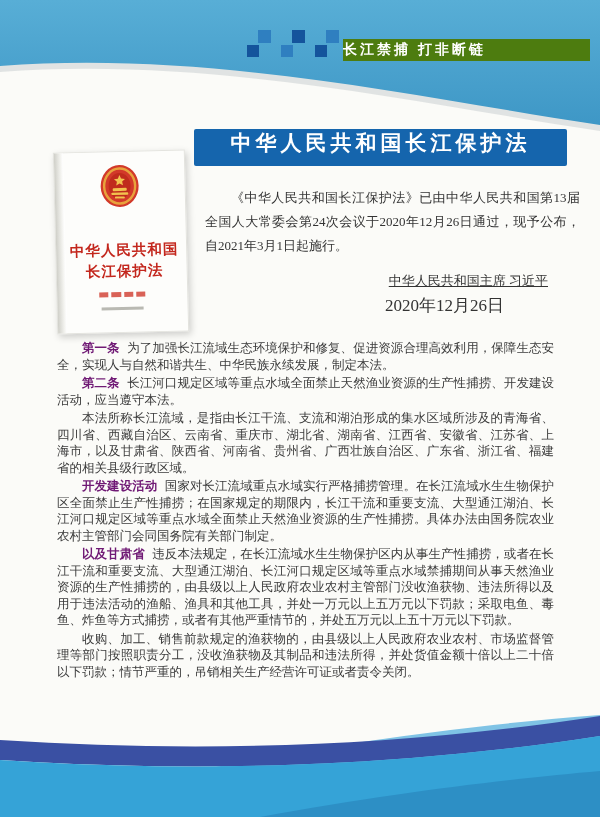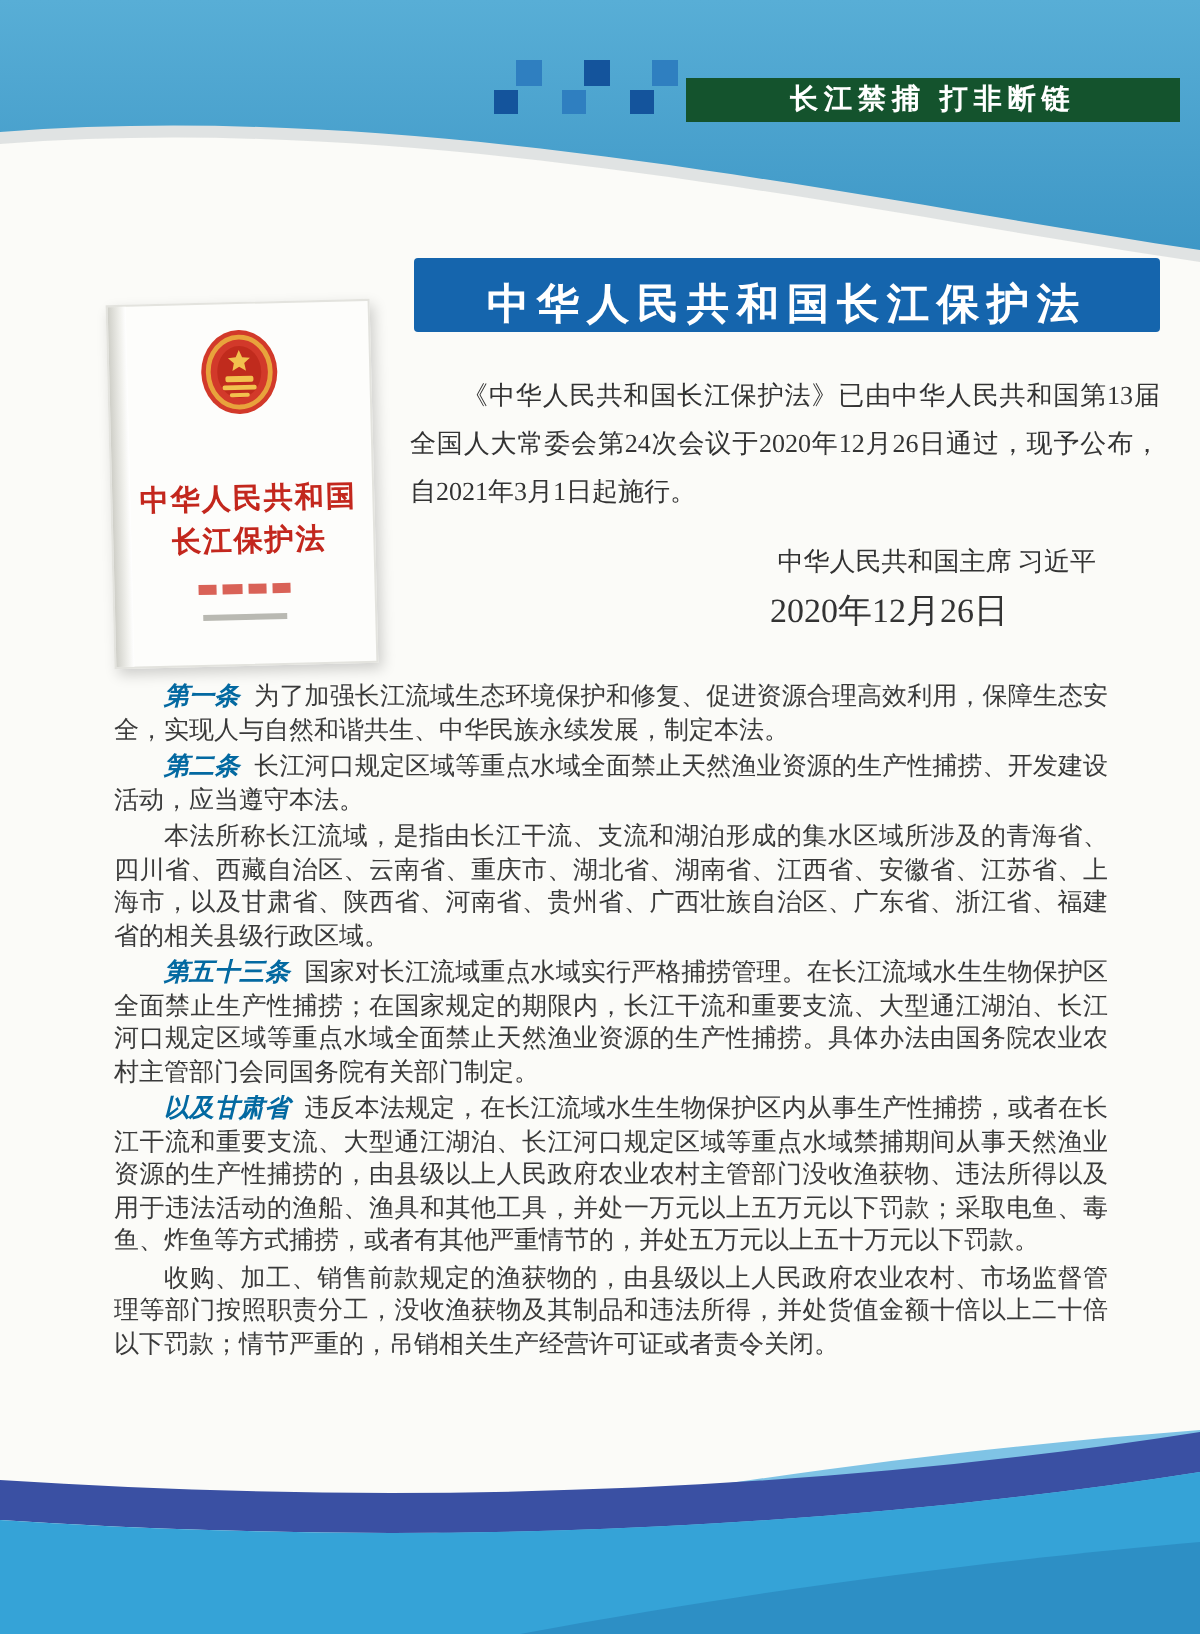--- a/index.html
+++ b/index.html
@@ -5,47 +5,47 @@
   html,body{margin:0;padding:0;}
   body{background:#e9e9e9;font-family:"Liberation Serif","DejaVu Serif",serif;}
   .poster{
     position:relative;width:600px;height:817px;margin:0 auto;
     background:#fbfbf8;overflow:hidden;
   }
   
   .header-svg{position:absolute;top:0;left:0;width:600px;height:140px;display:block;}
   .banner{
     position:absolute;left:343px;top:39px;width:247px;height:22px;
-    background:#14532d;color:#ffffff;
+    background:#4d7c0f;color:#ffffff;
     font-family:"Liberation Sans","DejaVu Sans",sans-serif;
     font-weight:bold;font-size:14px;letter-spacing:3px;
-    display:flex;align-items:center;justify-content:center;
+    display:flex;align-items:center;
   }
   .checker{position:absolute;left:0;top:0;}
   .checker .sq{position:absolute;}
   
   .title-box{
-    position:absolute;left:207px;top:129px;width:373px;height:37px;
+    position:absolute;left:194px;top:129px;width:373px;height:37px;
     background:#1565ad;border-radius:2px;
     color:#ffffff;font-weight:bold;font-size:21px;letter-spacing:4px;
     font-family:"Liberation Sans","DejaVu Sans",sans-serif;
-    display:flex;align-items:flex-end;justify-content:center;
+    display:flex;align-items:flex-start;justify-content:center;
   }
   
   .decree{position:absolute;left:205px;top:186px;width:375px;color:#2d2d2d;}
   .decree .subtitle{
     text-align:center;font-size:13.5px;letter-spacing:1px;font-weight:bold;
     margin:0 0 10px 0;color:#333;
   }
   .decree .body{
     font-size:13px;line-height:24px;text-align:justify;text-indent:2em;
     margin:0;color:#333;
   }
   .decree .sig{
-    text-align:right;font-size:13px;margin:14px 0 0 0;padding-right:32px;color:#333;
+    text-align:right;font-size:13px;margin:14px 0 0 0;padding-right:32px;color:#333;text-decoration:underline;
   }
   .decree .date{
     text-align:right;font-size:17px;margin:4px 0 0 0;padding-right:76px;color:#333;
   }
   
   .book{
     position:absolute;left:55px;top:151px;width:130px;height:180px;
     background:#fdfdfb;transform:rotate(-1.4deg);
     box-shadow:2px 3px 7px rgba(0,0,0,0.18);
     border:1px solid #e3e3de;
@@ -68,21 +68,21 @@
   .book .pub-line{
     position:absolute;left:50%;bottom:22px;transform:translateX(-50%);
     width:42px;height:3px;background:#b9b9b2;
   }
   
   .articles{
     position:absolute;left:57px;top:340px;width:497px;
     font-size:12.5px;line-height:16.5px;color:#3a3a3a;text-align:justify;
   }
   .articles p{margin:0 0 2px 0;text-indent:2em;}
-  .articles b{color:#0369a1;margin-right:0.6em;font-style:italic;}
+  .articles b{color:#701a75;margin-right:0.6em;}
   .articles b:empty{display:none;margin:0;}
   
   .footer-svg{position:absolute;left:0;bottom:0;width:600px;height:132px;display:block;}
 </style>
 </head>
 <body>
 
 <div class="poster">
 
   <svg class="header-svg" viewBox="0 0 600 140" preserveAspectRatio="none">
@@ -147,21 +147,21 @@
     <p>
       <b>第一条</b><span>为了加强长江流域生态环境保护和修复、促进资源合理高效利用，保障生态安全，实现人与自然和谐共生、中华民族永续发展，制定本法。</span>
     </p>
     <p>
       <b>第二条</b><span>长江河口规定区域等重点水域全面禁止天然渔业资源的生产性捕捞、开发建设活动，应当遵守本法。</span>
     </p>
     <p>
       <span>本法所称长江流域，是指由长江干流、支流和湖泊形成的集水区域所涉及的青海省、四川省、西藏自治区、云南省、重庆市、湖北省、湖南省、江西省、安徽省、江苏省、上海市，以及甘肃省、陕西省、河南省、贵州省、广西壮族自治区、广东省、浙江省、福建省的相关县级行政区域。</span>
     </p>
     <p>
-      <b>第五十三条</b><span>国家对长江流域重点水域实行严格捕捞管理。在长江流域水生生物保护区全面禁止生产性捕捞；在国家规定的期限内，长江干流和重要支流、大型通江湖泊、长江河口规定区域等重点水域全面禁止天然渔业资源的生产性捕捞。具体办法由国务院农业农村主管部门会同国务院有关部门制定。</span>
+      <b>开发建设活动</b><span>国家对长江流域重点水域实行严格捕捞管理。在长江流域水生生物保护区全面禁止生产性捕捞；在国家规定的期限内，长江干流和重要支流、大型通江湖泊、长江河口规定区域等重点水域全面禁止天然渔业资源的生产性捕捞。具体办法由国务院农业农村主管部门会同国务院有关部门制定。</span>
     </p>
     <p>
       <b>以及甘肃省</b><span>违反本法规定，在长江流域水生生物保护区内从事生产性捕捞，或者在长江干流和重要支流、大型通江湖泊、长江河口规定区域等重点水域禁捕期间从事天然渔业资源的生产性捕捞的，由县级以上人民政府农业农村主管部门没收渔获物、违法所得以及用于违法活动的渔船、渔具和其他工具，并处一万元以上五万元以下罚款；采取电鱼、毒鱼、炸鱼等方式捕捞，或者有其他严重情节的，并处五万元以上五十万元以下罚款。</span>
     </p>
     <p>
       <span>收购、加工、销售前款规定的渔获物的，由县级以上人民政府农业农村、市场监督管理等部门按照职责分工，没收渔获物及其制品和违法所得，并处货值金额十倍以上二十倍以下罚款；情节严重的，吊销相关生产经营许可证或者责令关闭。</span>
     </p>
   </div>
 
   <svg class="footer-svg" viewBox="0 0 600 132" preserveAspectRatio="none">

